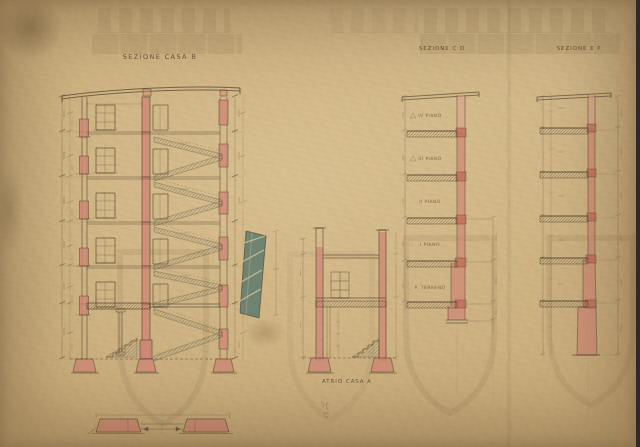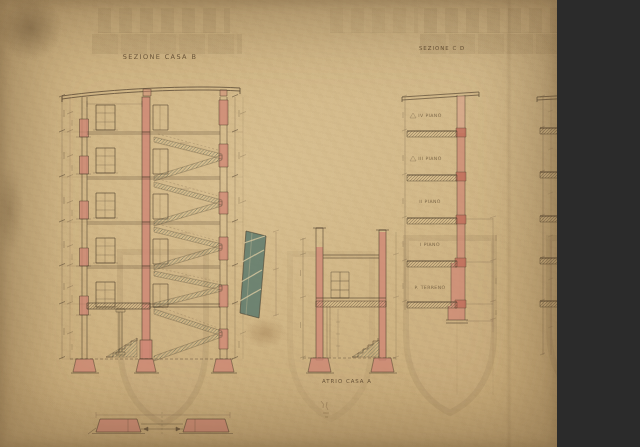--- a/index.html
+++ b/index.html
@@ -1,17 +1,17 @@
 <!DOCTYPE html>
 <html><head>
 <meta charset="utf-8">
 <style>
   html,body{margin:0;padding:0;background:#2b2b2b;}
   .paper{
-    position:relative;width:557px;height:447px;overflow:hidden;
+    position:relative;width:636px;height:447px;overflow:hidden;
     background:
       radial-gradient(130% 110% at 46% 40%, rgba(232,212,168,.50) 0%, rgba(232,212,168,0) 55%),
       radial-gradient(80% 70% at 85% 15%, rgba(214,192,150,.35) 0%, rgba(214,192,150,0) 60%),
       radial-gradient(150% 130% at 50% 50%, #c9ac7a 40%, #bb9e6e 72%, #a4875c 95%, #93764c 100%),
       #c3a674;
     font-family:"DejaVu Sans", sans-serif;
   }
   .paper::after{
     content:"";position:absolute;inset:0;pointer-events:none;
     box-shadow:inset 0 0 70px 20px rgba(88,64,36,.38), inset 0 0 12px 3px rgba(88,64,36,.22);

